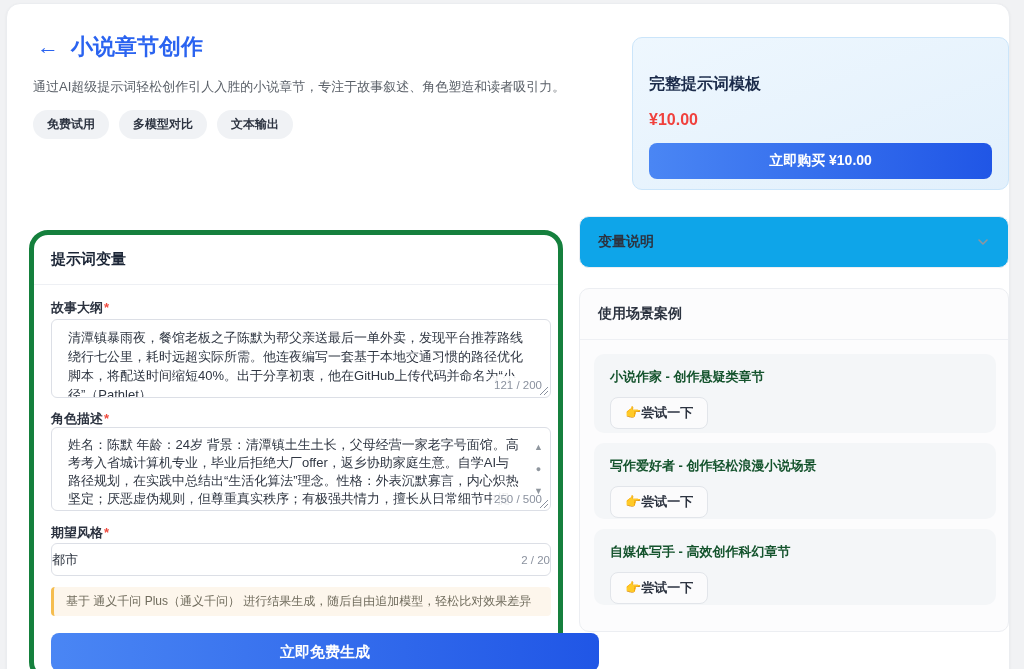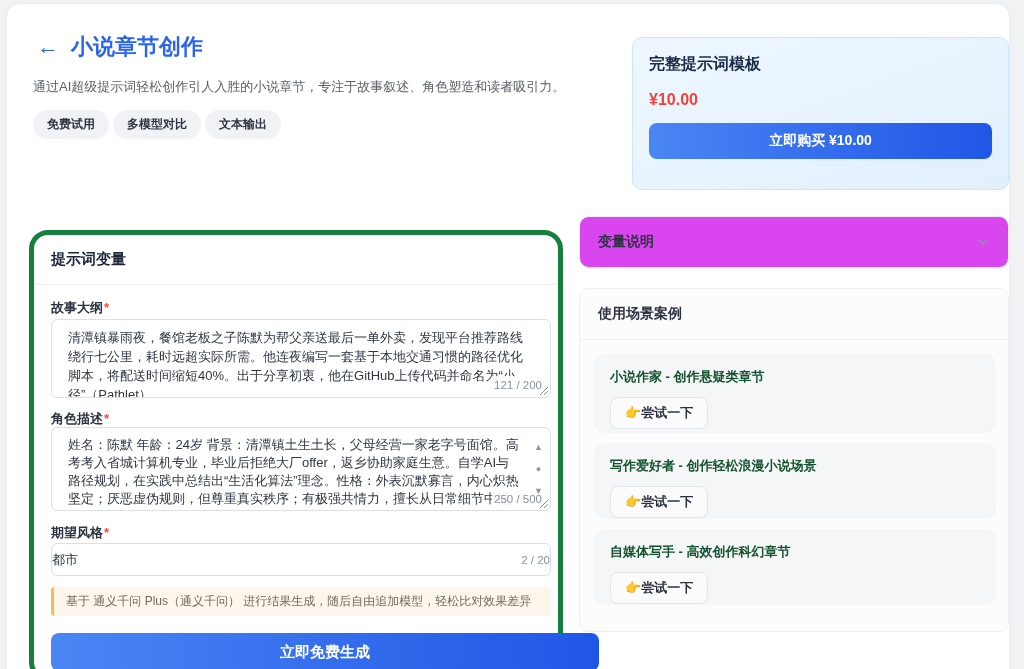--- a/index.html
+++ b/index.html
@@ -7,28 +7,28 @@
               font-family:"Liberation Sans","DejaVu Sans",sans-serif; }
   .page-card { position:absolute; left:6px; top:3px; width:1004px; height:700px;
                background:#ffffff; border:1px solid #ebedf0; border-radius:14px;
                box-shadow:0 1px 3px rgba(0,0,0,.05); }
 
   
   .title-row { position:absolute; left:30px; top:28px; display:flex; align-items:center; gap:12px;
                color:#2a63f0; font-size:22px; font-weight:bold; }
   .back-arrow { font-size:22px; cursor:pointer; line-height:1; }
   .subtitle { position:absolute; left:26px; top:74px; font-size:13px; color:#5a6068; }
-  .tags { position:absolute; left:26px; top:106px; display:flex; gap:4px; }
+  .tags { position:absolute; left:26px; top:106px; display:flex; gap:10px; }
   .tag { background:#f0f2f5; border-radius:999px; padding:6px 14px; font-size:12px;
          font-weight:bold; color:#2c3340; }
 
   
   .price-card { position:absolute; left:625px; top:33px; width:377px; height:153px;
                 background:linear-gradient(160deg,#eef7fe,#e2f0fc); border:1px solid #cbe5fa;
-                border-radius:10px; padding:16px 16px; }
+                border-radius:10px; padding:36px 16px; }
   .price-title { font-size:16px; font-weight:bold; color:#1b2b4a; }
   .price-value { margin-top:16px; font-size:16px; font-weight:bold; color:#f0413d; }
   .buy-btn { margin-top:14px; height:36px; border-radius:8px; border:none; width:100%;
              background:linear-gradient(90deg,#4a86f4,#2056e6); color:#fff; font-size:14px;
              font-weight:bold; display:flex; align-items:center; justify-content:center; cursor:pointer; }
 
   
   .form-panel { position:absolute; left:22px; top:226px; width:534px; height:451px;
                 background:#fff; border:5px solid #15803d; border-radius:19px; }
   .panel-header { height:50px; display:flex; align-items:center; padding:0 17px;
@@ -47,21 +47,21 @@
   .input-line { display:flex; align-items:center; justify-content:space-between; padding:0 0; cursor:text; }
   .alert { position:absolute; left:17px; top:352px; width:500px; height:29px; background:#fdf6ec;
            border-left:3px solid #f5bd4f; border-radius:4px; display:flex; align-items:center;
            padding:0 12px; font-size:12px; color:#6f6b5c; }
   .gen-btn { position:absolute; left:17px; top:398px; width:548px; height:38px; border:none;
              border-radius:8px; background:linear-gradient(90deg,#4a86f4,#2056e6); color:#fff;
              font-size:15px; font-weight:bold; display:flex; align-items:center; justify-content:center; cursor:pointer; }
 
   
   .var-card { position:absolute; left:572px; top:212px; width:430px; height:52px;
-              background:#d946ef; border:1px solid #ecEEf2; border-radius:10px;
+              background:#0ea5e9; border:1px solid #ecEEf2; border-radius:10px;
               display:flex; align-items:center; justify-content:space-between; padding:0 18px; cursor:pointer; }
   .var-title { font-size:14px; font-weight:bold; color:#2c3340; }
   .scen-card { position:absolute; left:572px; top:284px; width:430px; height:344px;
                background:#fcfcfd; border:1px solid #eceef2; border-radius:10px; }
   .scen-header { height:51px; display:flex; align-items:center; padding:0 18px; font-size:14px;
                  font-weight:bold; color:#2c3340; border-bottom:1px solid #eef0f4; }
   .scen-item { position:absolute; left:14px; width:402px; background:#f4f6f8; border-radius:10px;
                padding:14px 16px; }
   .scen-item-title { font-size:13px; font-weight:bold; color:#14532d; }
   .try-btn { margin-top:11px; display:inline-flex; align-items:center; background:#fbfbfc;

